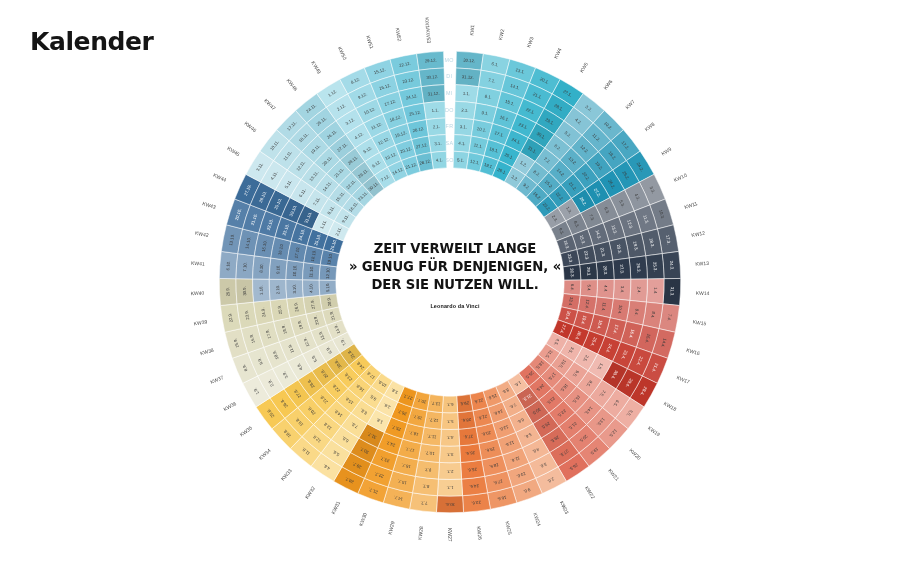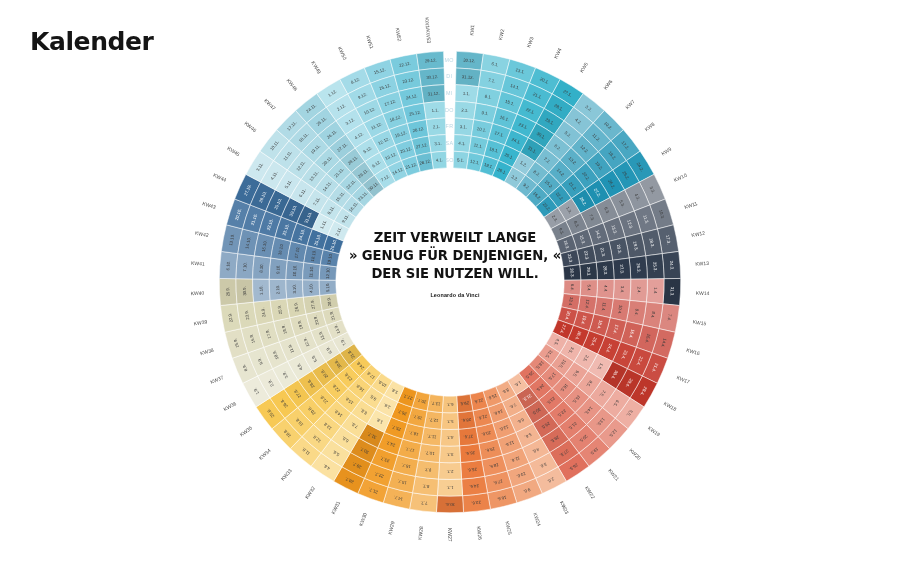--- a/index.html
+++ b/index.html
@@ -67,21 +67,21 @@
     font-size: 4.4px;
     fill: #b9d6e2;
     text-anchor: middle;
     dominant-baseline: central;
     letter-spacing: 0.3px;
   }
   .cell-rect { stroke: #ffffff; stroke-width: 0.42; }
   #center-quote {
     position: absolute;
     left: 330px;
-    top: 229px;
+    top: 240px;
     width: 250px;
     text-align: center;
   }
   #center-quote .q-line {
     display: block;
     font-family: "DejaVu Sans", sans-serif;
     font-weight: bold;
     font-size: 14.2px;
     line-height: 1.26;
     letter-spacing: -0.1px;

